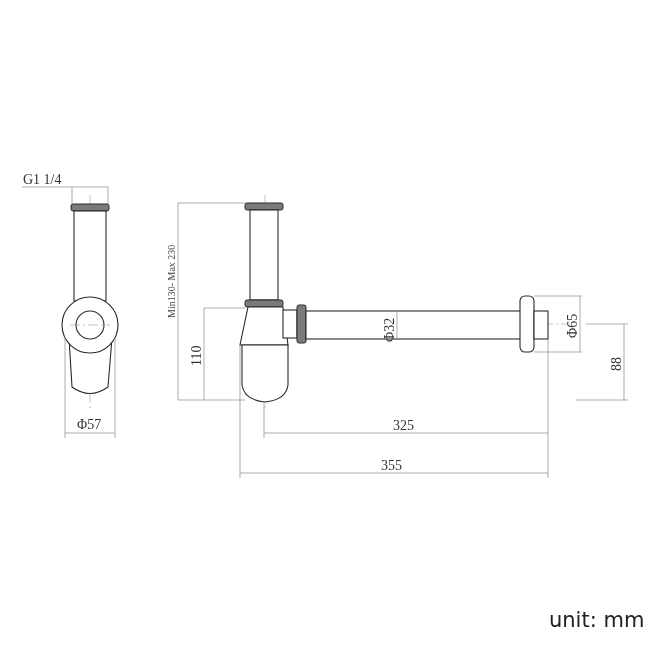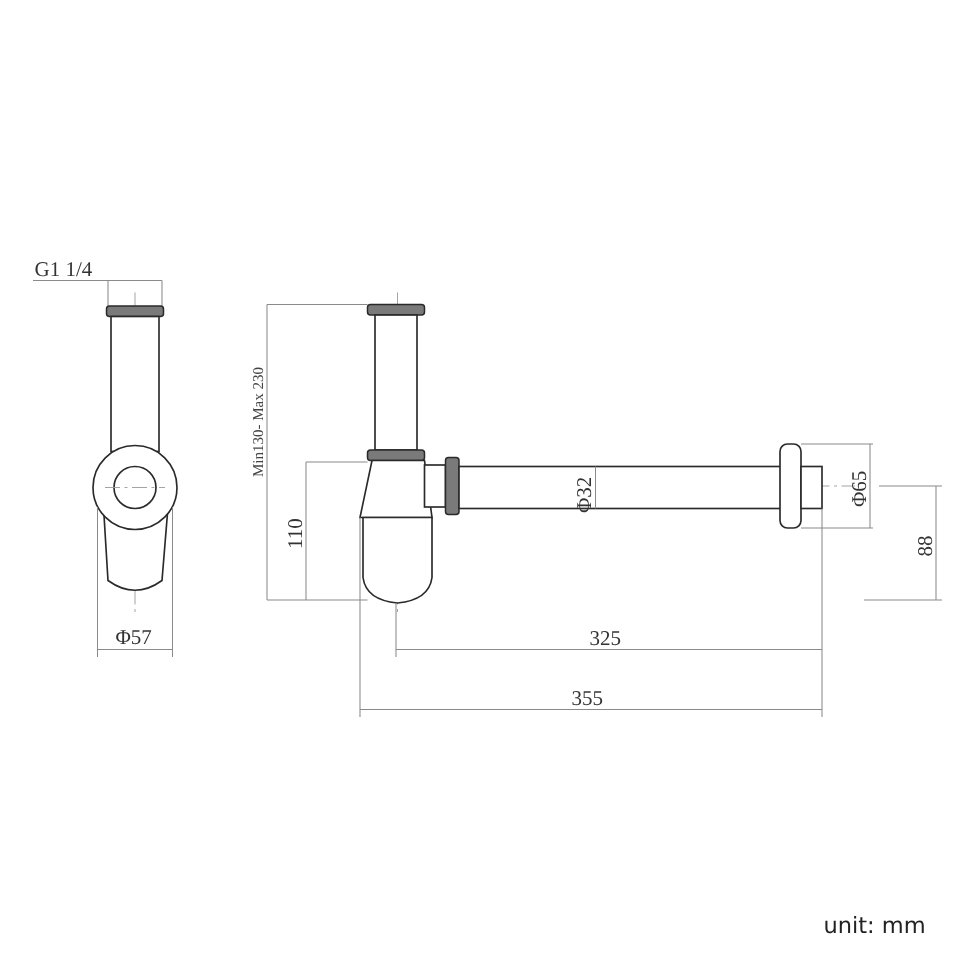--- a/index.html
+++ b/index.html
@@ -5,21 +5,21 @@
     html, body { margin: 0; padding: 0; background: #ffffff; }
     body { width: 650px; height: 650px; position: relative; overflow: hidden; }
     svg { position: absolute; left: 0; top: 0; }
     .ol { fill: none; stroke: #2a2a2a; stroke-width: 1.1; }
     .olf { fill: #ffffff; stroke: #2a2a2a; stroke-width: 1.1; }
     .ring { fill: #7a7a7a; stroke: #2a2a2a; stroke-width: 1; }
     .dim { fill: none; stroke: #8a8a8a; stroke-width: 0.7; }
     .cl { fill: none; stroke: #9a9a9a; stroke-width: 0.6; stroke-dasharray: 10 3 2 3; }
     .dtext { font-family: "Liberation Serif", "DejaVu Serif", serif; font-size: 14px; fill: #333333; }
     .dtext-sm { font-family: "Liberation Serif", "DejaVu Serif", serif; font-size: 10px; fill: #444444; }
-    .unit { position: absolute; left: 549px; top: 608px; font-family: "DejaVu Sans", "Liberation Sans", sans-serif; font-size: 15px; color: #222222; }
+    .unit { position: absolute; left: 549px; top: 608px; font-family: "DejaVu Sans", "Liberation Sans", sans-serif; font-size: 21px; color: #222222; }
   </style>
 </head>
 <body>
 
 <svg width="650" height="650" viewBox="0 0 650 650">
 
   <g>
 
     <line class="cl" x1="90" y1="195" x2="90" y2="410"></line>
 

